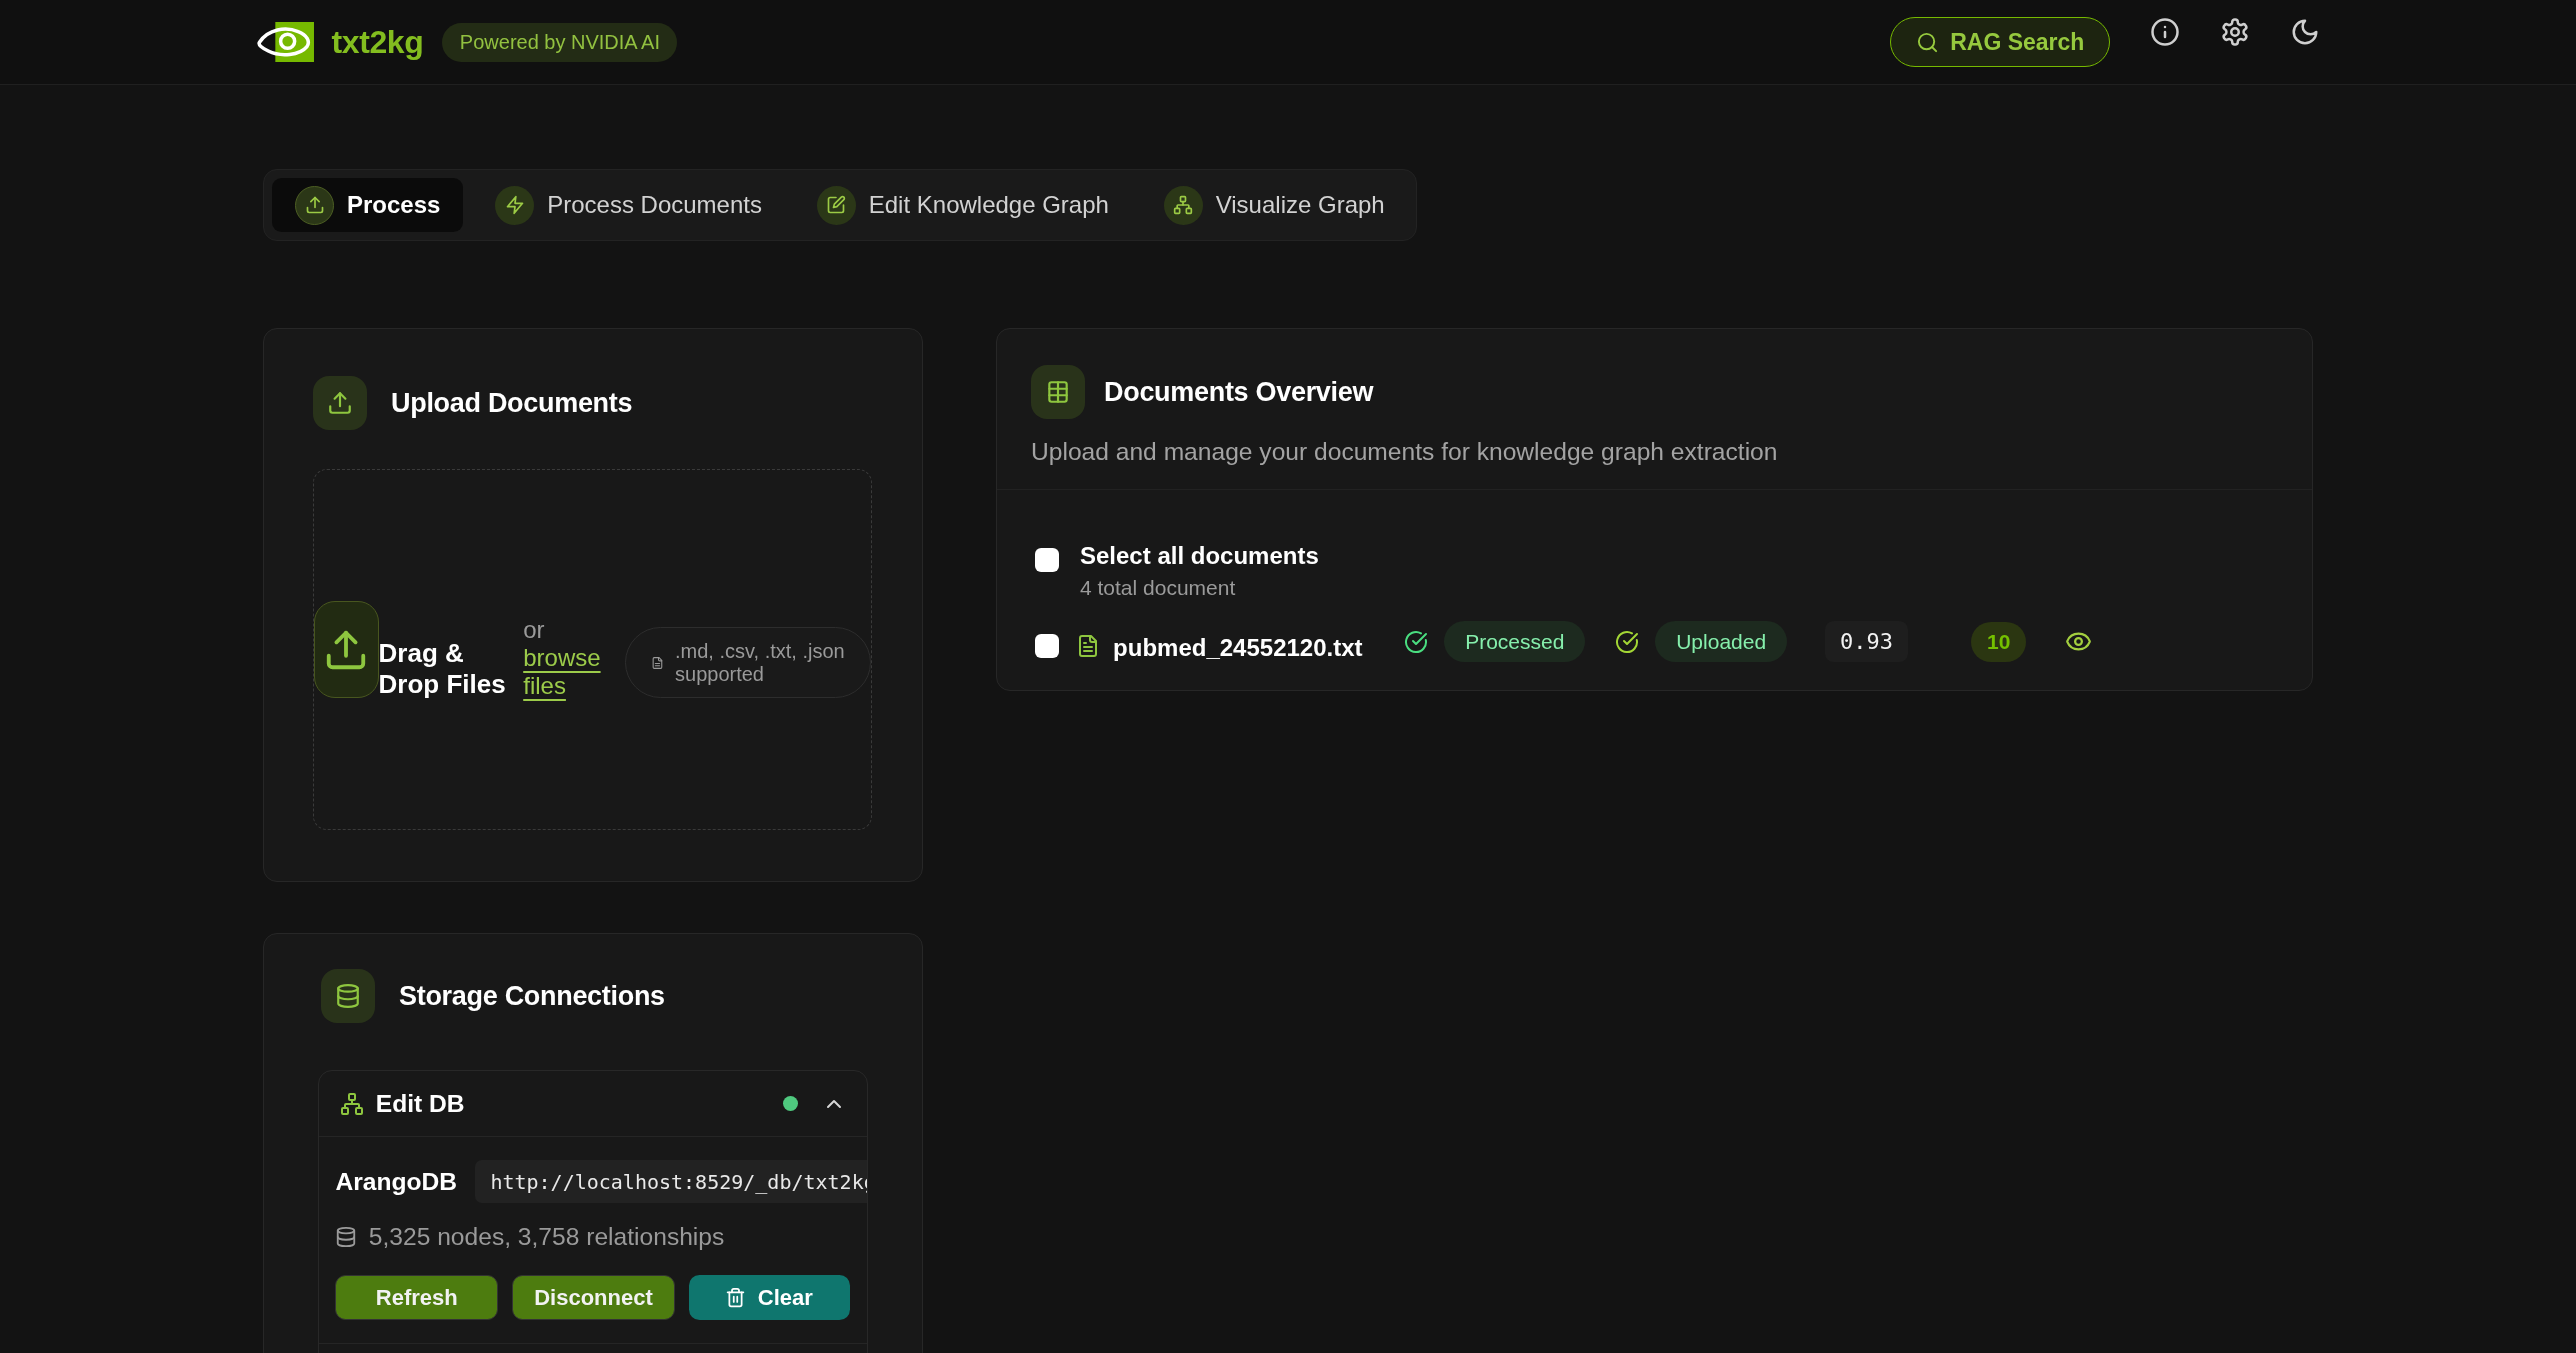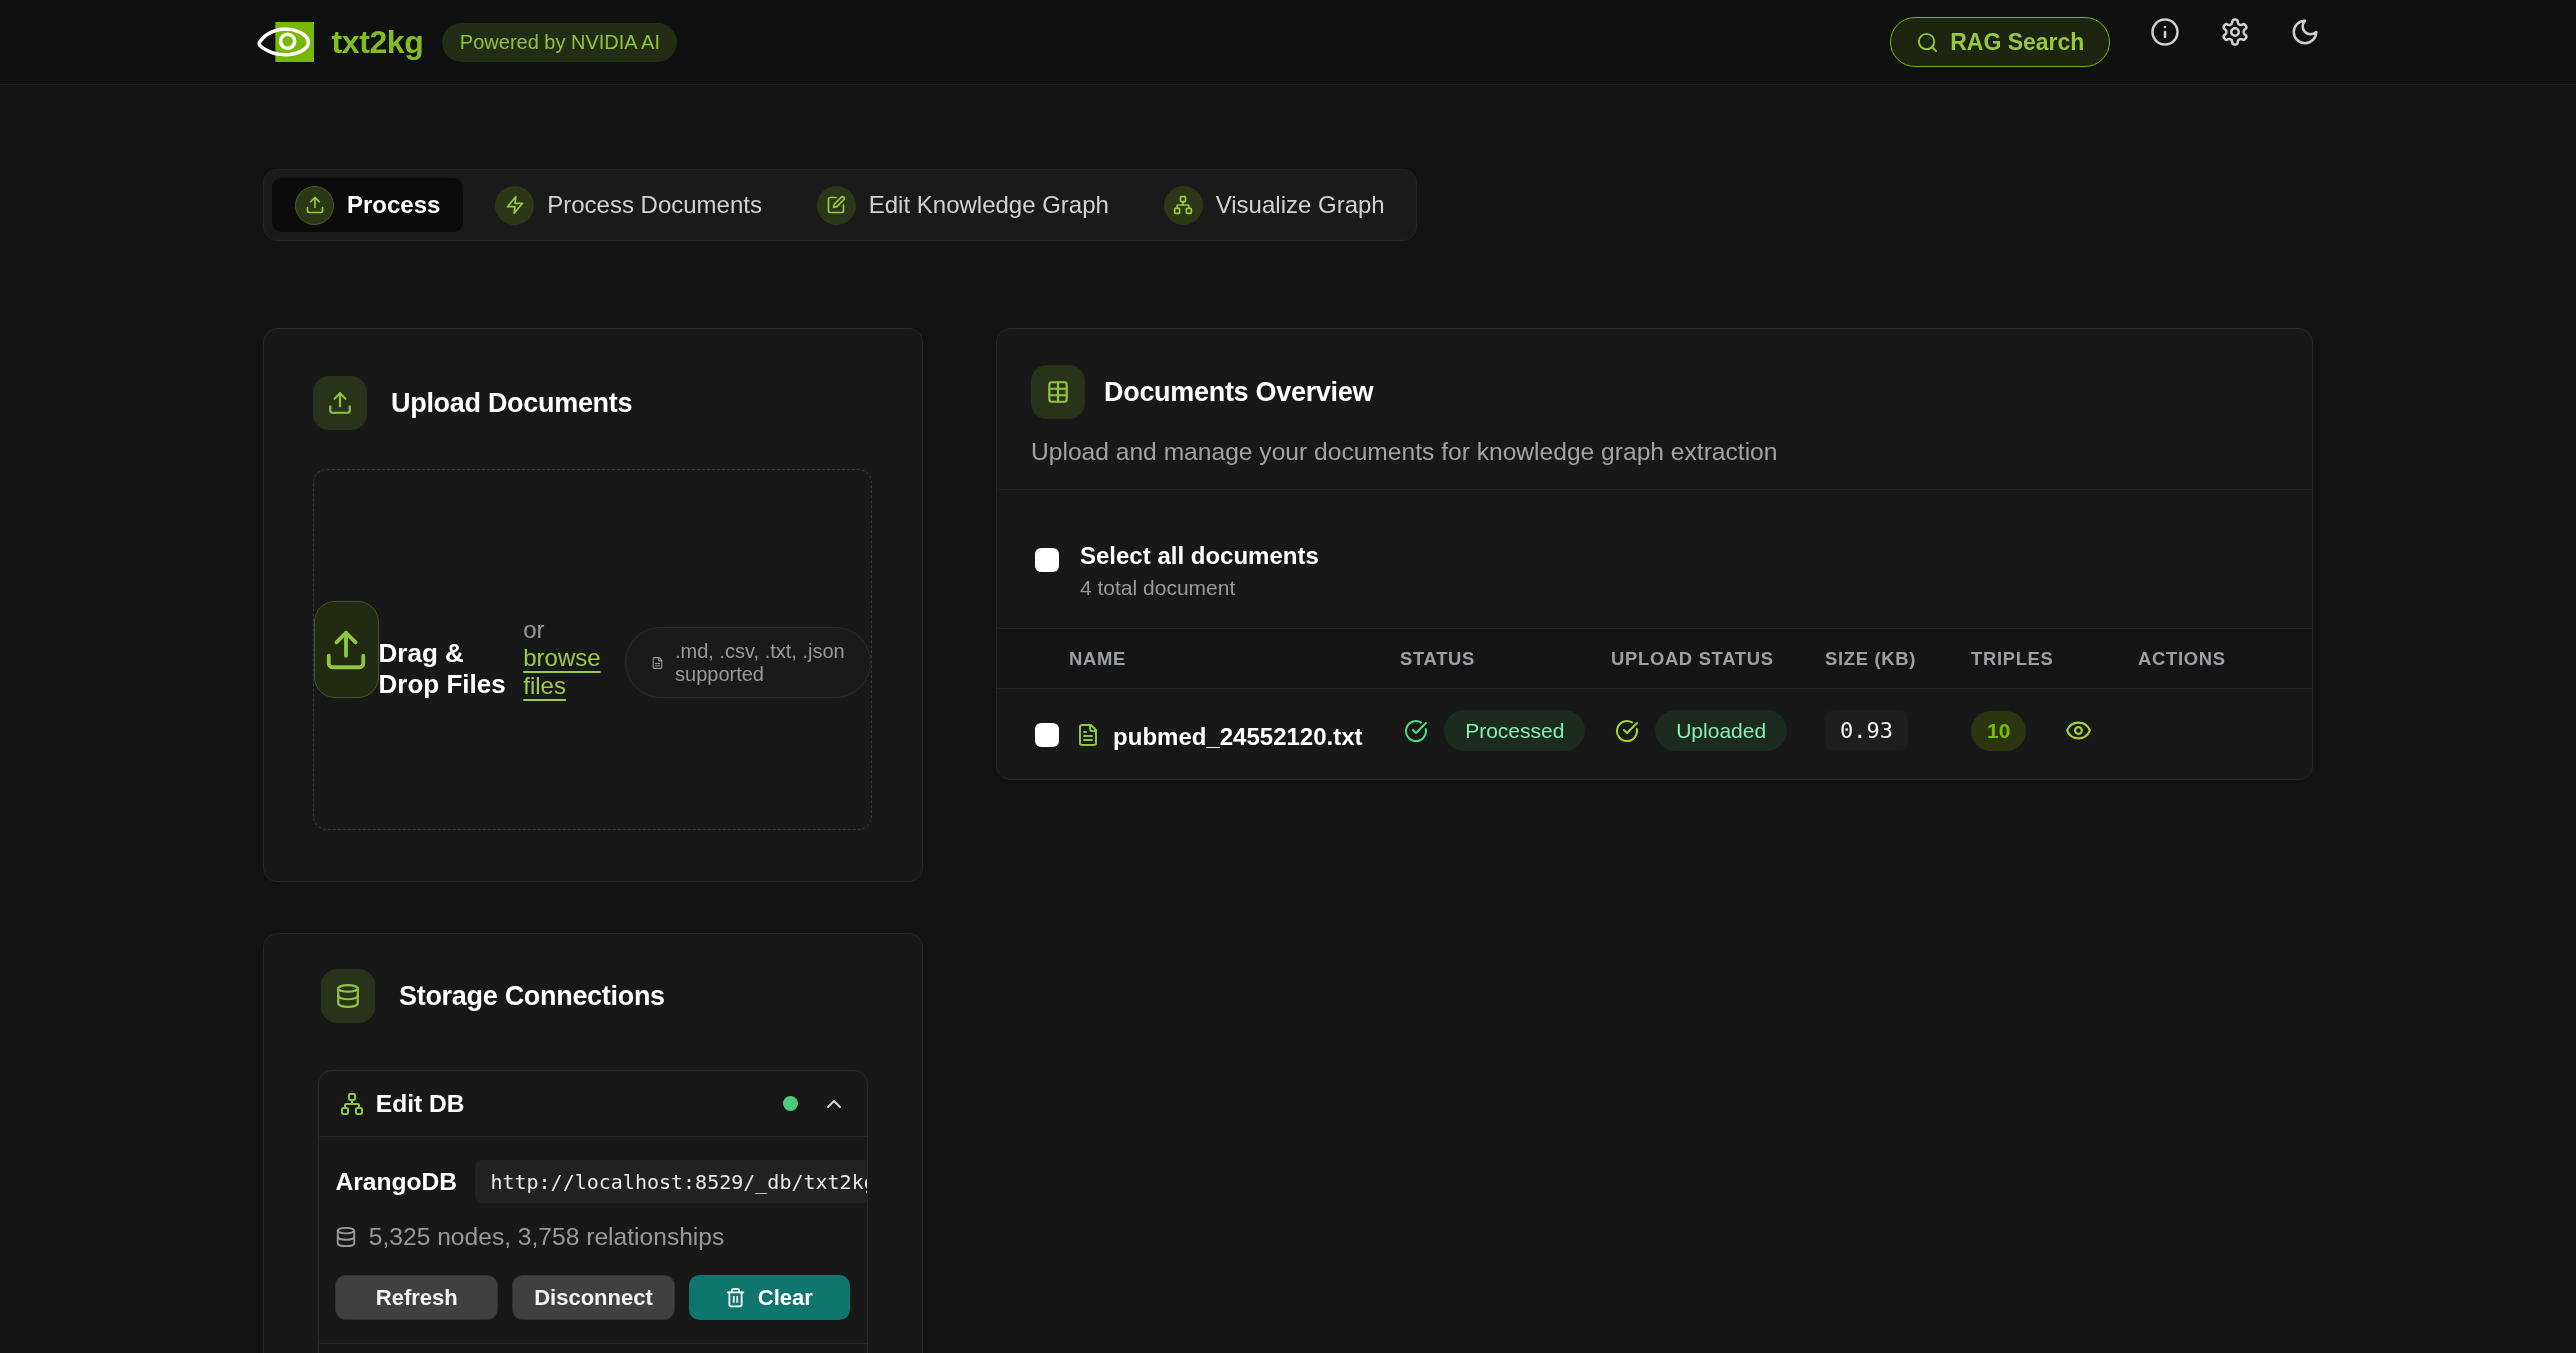--- a/index.html
+++ b/index.html
@@ -148,21 +148,21 @@
   .provider-row { display:flex; align-items:center; gap:18.4px; }
   .provider-name { font-size:24.6px; font-weight:600; color:#fff; }
   .url-pill {
     background:#222222; border-radius:7px; padding:9.6px 15px;
     font-family:"DejaVu Sans Mono", monospace; font-size:20px; color:#e9e9e9;
   }
   .stats-row { margin-top:20px; display:flex; align-items:center; gap:11.4px; color:#9a9a9a; font-size:24.6px; }
   .stats-row svg { width:22px; height:22px; }
   .db-actions { margin-top:24px; display:flex; gap:14px; }
   .btn {
-    flex:1; height:45px; border-radius:10.5px; border:0.9px solid #333333; background:#404040;
+    flex:1; height:45px; border-radius:10.5px; border:0.9px solid #333333; background:#4d7c0f;
     color:#f2f2f2; font-size:22px; font-weight:600; cursor:pointer;
     display:flex; align-items:center; justify-content:center; gap:11.4px;
     font-family:"Liberation Sans", sans-serif;
   }
   .btn-clear { background:#0f766e; border:none; color:#ffffff; }
   .btn-clear svg { width:21px; height:21px; }
   .vector-row { border-top:0.9px solid #252525; }
 </style>
 </head>
 <body>
@@ -381,28 +381,20 @@
       <div class="dc-divider"></div>
 
       <div class="select-all">
         <span class="checkbox"></span>
         <span>
           <div class="sa-title">Select all documents</div>
           <div class="sa-sub">4 total document</div>
         </span>
       </div>
 
-      <div class="t-grid t-head">
-        <span class="th-name">NAME</span>
-        <span>STATUS</span>
-        <span>UPLOAD STATUS</span>
-        <span>SIZE (KB)</span>
-        <span>TRIPLES</span>
-        <span>ACTIONS</span>
-      </div>
 
       <div class="t-grid t-row">
         <span class="cell-name">
           <span class="checkbox"></span>
           <span class="file-icon">
             <svg viewBox="0 0 24 24" fill="none" stroke="currentColor" stroke-width="2" stroke-linecap="round" stroke-linejoin="round">
                 <path d="M15 2H6a2 2 0 0 0-2 2v16a2 2 0 0 0 2 2h12a2 2 0 0 0 2-2V7Z"></path>
                 <path d="M14 2v4a2 2 0 0 0 2 2h4"></path>
                 <path d="M16 13H8"></path>
                 <path d="M16 17H8"></path>

